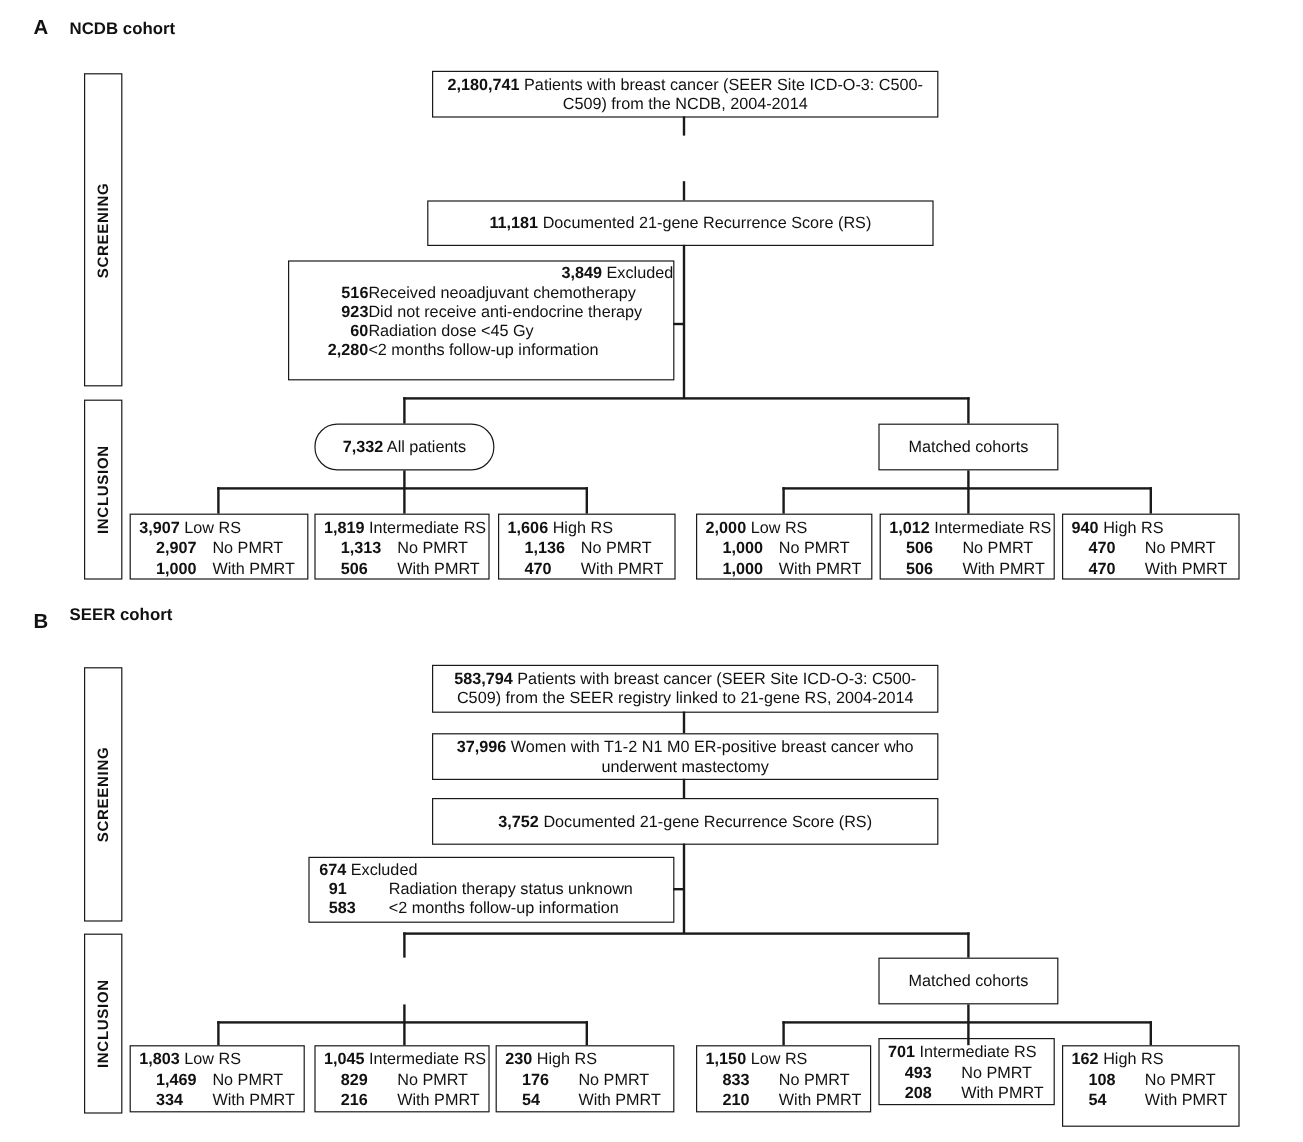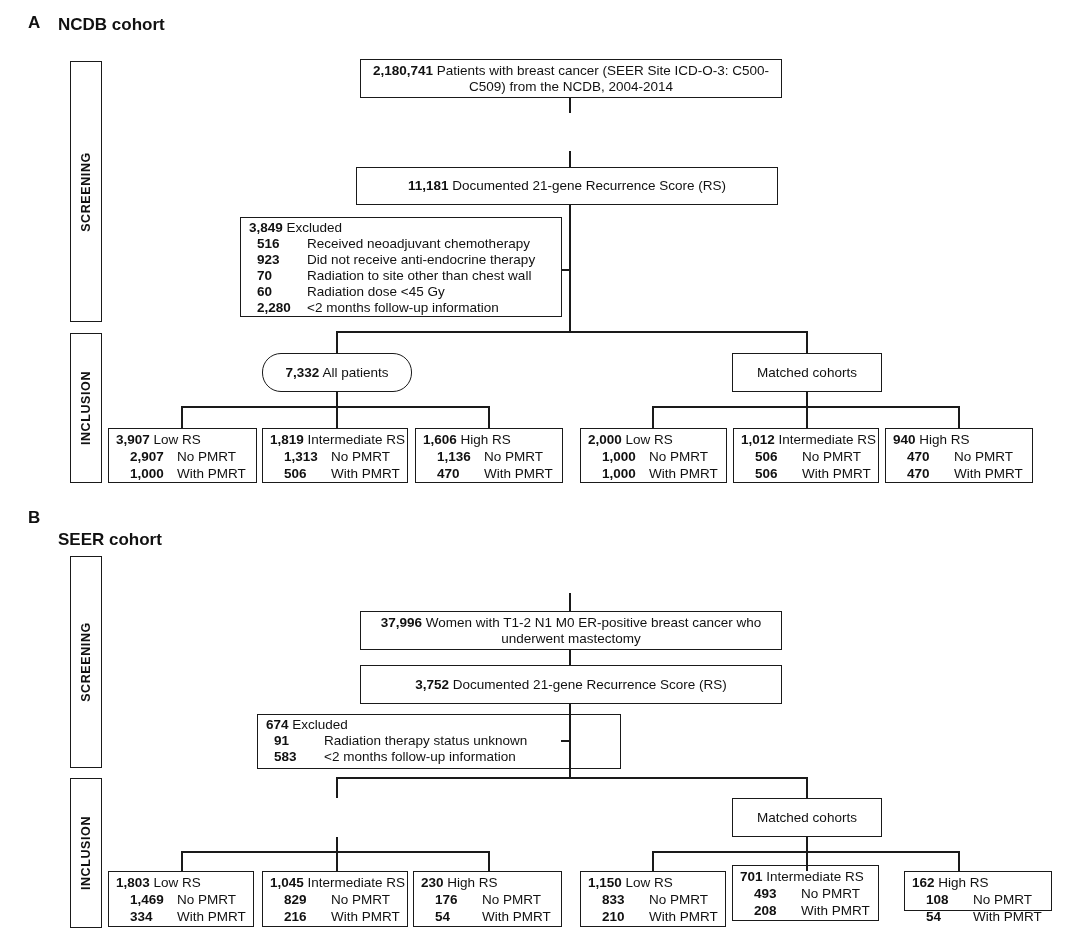--- a/index.html
+++ b/index.html
@@ -7,21 +7,21 @@
     position:relative; width:1086px; height:952px; background:#fff;
     font-family:"Liberation Sans", sans-serif; color:#111;
   }
   .box {
     position:absolute; box-sizing:border-box; background:#fff;
     border:1.5px solid #1a1a1a; font-size:13.5px; line-height:16px;
   }
   .center { display:flex; align-items:center; justify-content:center; text-align:center; }
   .ctext { padding:0 10px; }
   .panel-label { position:absolute; font-weight:bold; font-size:17px; }
-  .panel-title { position:absolute; font-weight:bold; font-size:17px; }
+  .panel-title { position:absolute; font-weight:bold; font-size:14px; }
   .side { position:absolute; box-sizing:border-box; border:1.5px solid #1a1a1a;
     display:flex; align-items:center; justify-content:center; background:#fff; }
   .side span { transform:rotate(-90deg); white-space:nowrap; font-weight:bold;
     font-size:12.5px; letter-spacing:0.6px; }
   .hline, .vline { position:absolute; background:#1a1a1a; }
   .hline { height:1.5px; }
   .vline { width:1.5px; }
   .excl { padding-top:2px; }
   .eh { padding-left:8px; }
   .er { display:flex; }
@@ -47,33 +47,29 @@
     <span>INCLUSION</span>
   </div>
 
   <div class="box center" style="left:360px; top:59px; width:422px; height:39px;">
     <div class="ctext"><b>2,180,741</b> <span>Patients with breast cancer (SEER Site ICD-O-3: C500-C509) from the NCDB, 2004-2014</span></div>
   </div>
   <div class="box center" style="left:356px; top:167px; width:422px; height:38px;">
     <div class="ctext"><b>11,181</b> <span>Documented 21-gene Recurrence Score (RS)</span></div>
   </div>
 
-  <div class="box excl" style="left:240px; top:217px; width:322px; height:100px;">
+  <div class="box excl" style="left:240px; top:217px; width:322px; height:100px;text-align:right;">
     <div class="eh"><b>3,849</b> <span>Excluded</span></div>
     <div class="er">
         <b class="en">516</b>
         <span>Received neoadjuvant chemotherapy</span>
       </div>
     <div class="er">
         <b class="en">923</b>
         <span>Did not receive anti-endocrine therapy</span>
-      </div>
-    <div class="er">
-        <b class="en">70</b>
-        <span>Radiation to site other than chest wall</span>
       </div>
     <div class="er">
         <b class="en">60</b>
         <span>Radiation dose &lt;45 Gy</span>
       </div>
     <div class="er">
         <b class="en">2,280</b>
         <span>&lt;2 months follow-up information</span>
       </div>
   </div>
@@ -163,37 +159,40 @@
   <div class="vline" style="left:336px; top:392px; height:36px;"></div>
   <div class="hline" style="left:181px; top:406px; width:309px;"></div>
   <div class="vline" style="left:181px; top:406px; height:22px;"></div>
   <div class="vline" style="left:488px; top:406px; height:22px;"></div>
   <div class="vline" style="left:806px; top:392px; height:36px;"></div>
   <div class="hline" style="left:652px; top:406px; width:308px;"></div>
   <div class="vline" style="left:652px; top:406px; height:22px;"></div>
   <div class="vline" style="left:958px; top:406px; height:22px;"></div>
 
   <div class="panel-label" style="left:28px; top:508px;">B</div>
-  <div class="panel-title" style="left:58px; top:530px;">SEER cohort</div>
+  <div class="panel-title" style="left:58px; top:504px;">SEER cohort</div>
 
   <div class="side" style="left:70px; top:556px; width:32px; height:212px;">
     <span>SCREENING</span>
   </div>
   <div class="side" style="left:70px; top:778px; width:32px; height:150px;">
     <span>INCLUSION</span>
   </div>
 
+  <div class="box center" style="left:360px; top:554px; width:422px; height:40px;">
+    <div class="ctext"><b>583,794</b> <span>Patients with breast cancer (SEER Site ICD-O-3: C500-C509) from the SEER registry linked to 21-gene RS, 2004-2014</span></div>
+  </div>
   <div class="box center" style="left:360px; top:611px; width:422px; height:39px;">
     <div class="ctext"><b>37,996</b> <span>Women with T1-2 N1 M0 ER-positive breast cancer who underwent mastectomy</span></div>
   </div>
   <div class="box center" style="left:360px; top:665px; width:422px; height:39px;">
     <div class="ctext"><b>3,752</b> <span>Documented 21-gene Recurrence Score (RS)</span></div>
   </div>
 
-  <div class="box excl" style="left:257px; top:714px; width:364px; height:55px;">
+  <div class="box excl" style="left:257px; top:714px; width:305px; height:55px;">
     <div class="eh"><b>674</b> <span>Excluded</span></div>
     <div class="er">
         <b class="en">91</b>
         <span>Radiation therapy status unknown</span>
       </div>
     <div class="er">
         <b class="en">583</b>
         <span>&lt;2 months follow-up information</span>
       </div>
   </div>
@@ -251,21 +250,21 @@
     <div class="g1"><b>701</b> <span>Intermediate RS</span></div>
     <div class="gr">
         <b class="gn">493</b>
         <span>No PMRT</span>
       </div>
     <div class="gr">
         <b class="gn">208</b>
         <span>With PMRT</span>
       </div>
   </div>
-  <div class="box grp" style="left:904px; top:871px; width:148px; height:40px;">
+  <div class="box grp" style="left:885px; top:871px; width:148px; height:68px;">
     <div class="g1"><b>162</b> <span>High RS</span></div>
     <div class="gr">
         <b class="gn">108</b>
         <span>No PMRT</span>
       </div>
     <div class="gr">
         <b class="gn">54</b>
         <span>With PMRT</span>
       </div>
   </div>

